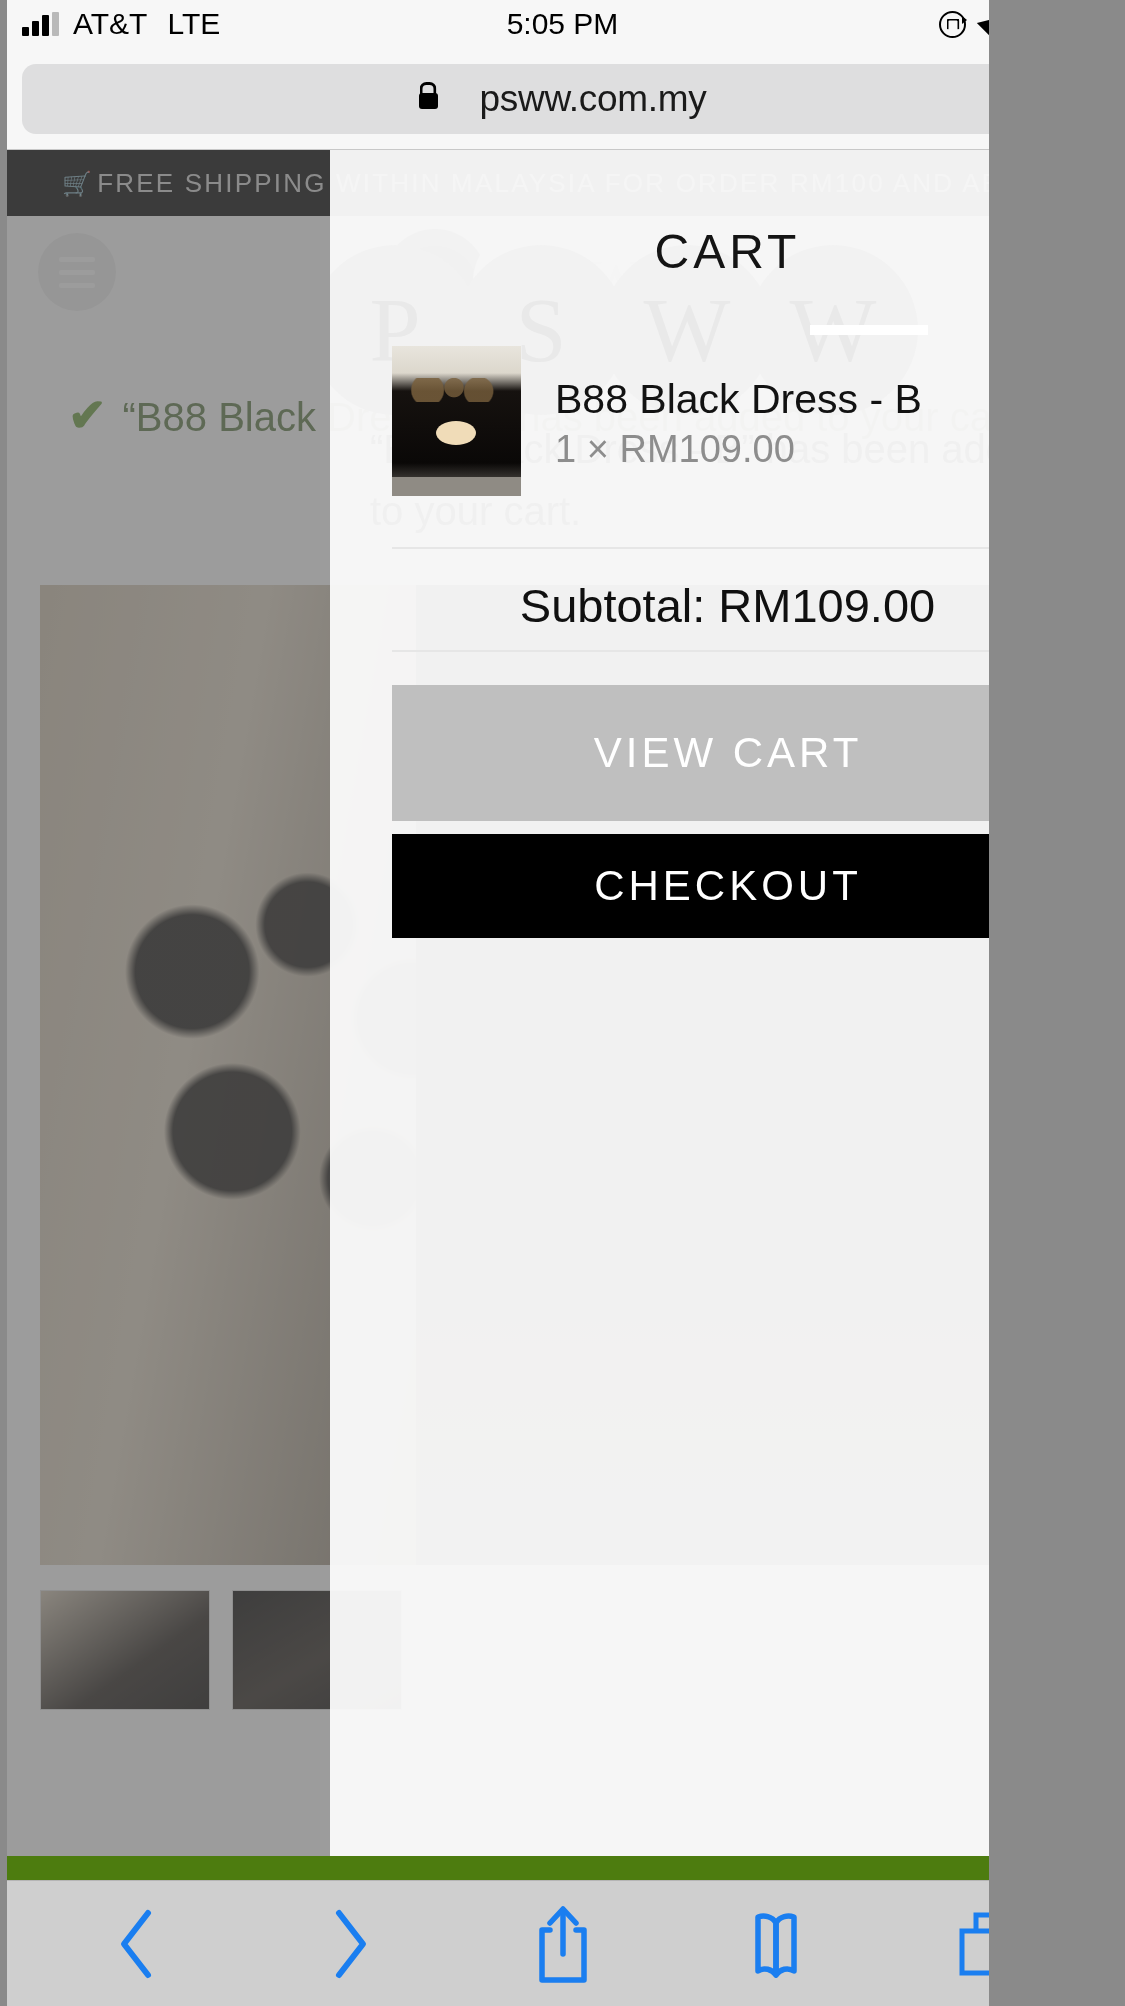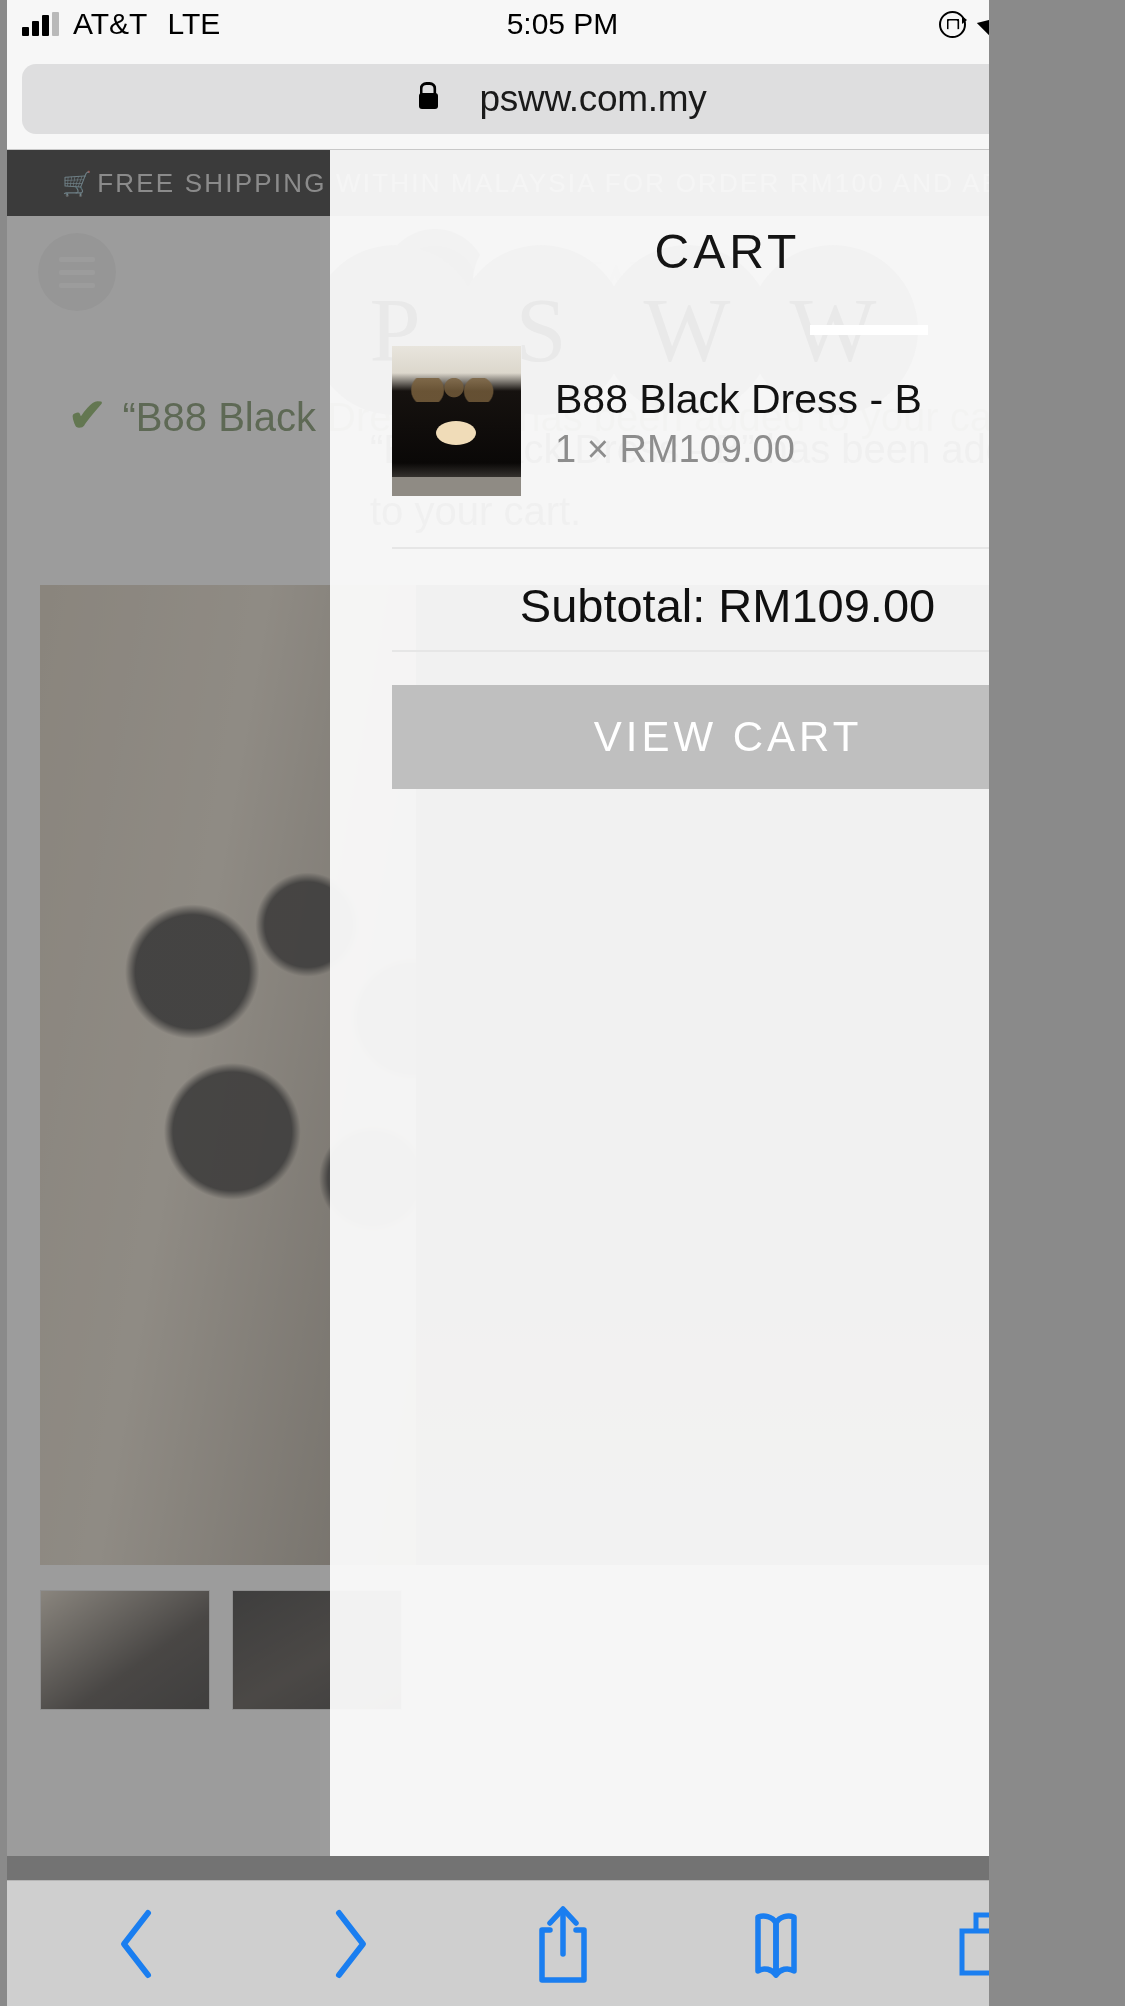--- a/index.html
+++ b/index.html
@@ -9,21 +9,21 @@
     height: 2006px;
     overflow: hidden;
     font-family: "Liberation Sans", sans-serif;
     background: #8a8a8a;
   }
 
   #screen {
     position: relative;
     width: 996px;
     height: 2006px;
-    background: #737373;
+    background: #4d7c0f;
     overflow: hidden;
   }
 
   
   .status-bar {
     position: absolute;
     top: 0; left: 0;
     width: 1125px;
     height: 48px;
     background: #f7f7f7;
@@ -552,21 +552,21 @@
     width: 100%;
     text-align: center;
     font-size: 42px;
     letter-spacing: 4px;
     color: #ffffff;
     border: none;
     font-family: "Liberation Sans", sans-serif;
   }
   .btn-view-cart {
     background: #bfbfbf;
-    padding: 28px 0;
+    padding: 44px 0;
     margin-bottom: 13px;
   }
   .btn-checkout {
     background: #000000;
     padding: 28px 0;
   }
 
   
   .bottom-bar {
     position: absolute;
@@ -718,20 +718,21 @@
     </div>
 
     <div class="cart-divider top"></div>
 
     <div class="cart-subtotal">Subtotal: RM109.00</div>
 
     <div class="cart-divider bottom"></div>
 
     <div class="cart-actions">
       <button class="btn btn-view-cart">VIEW CART</button>
+      <button class="btn btn-checkout">CHECKOUT</button>
     </div>
   </div>
 
   <div class="bottom-bar">
     <div class="tb-btn">
       <svg width="46" height="74" viewBox="0 0 46 74">
         <path d="M34 6 L10 37 L34 68" fill="none" stroke="#1a7ef0" stroke-width="6" stroke-linecap="round" stroke-linejoin="round"></path>
       </svg>
     </div>
     <div class="tb-btn">

